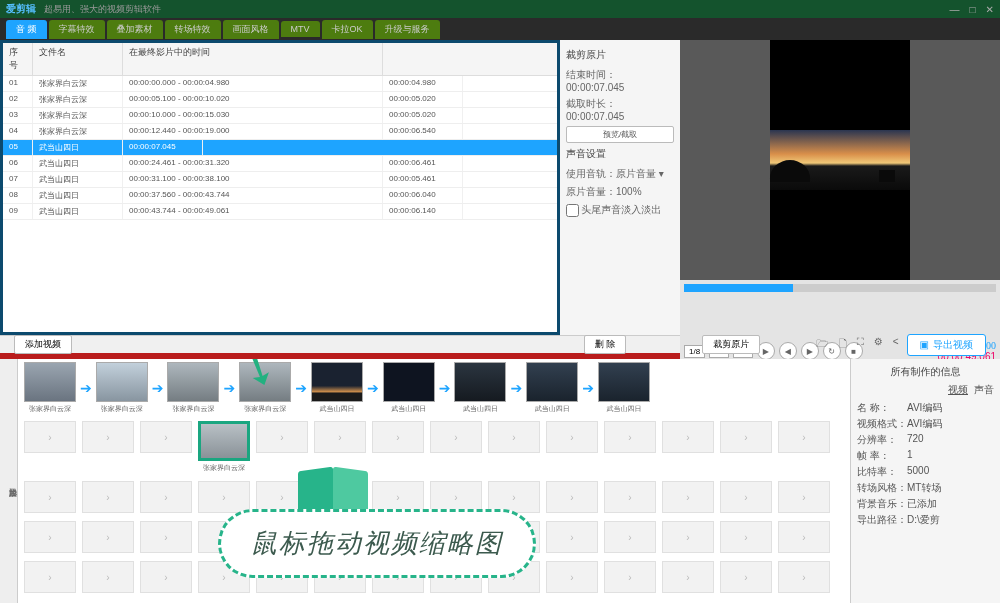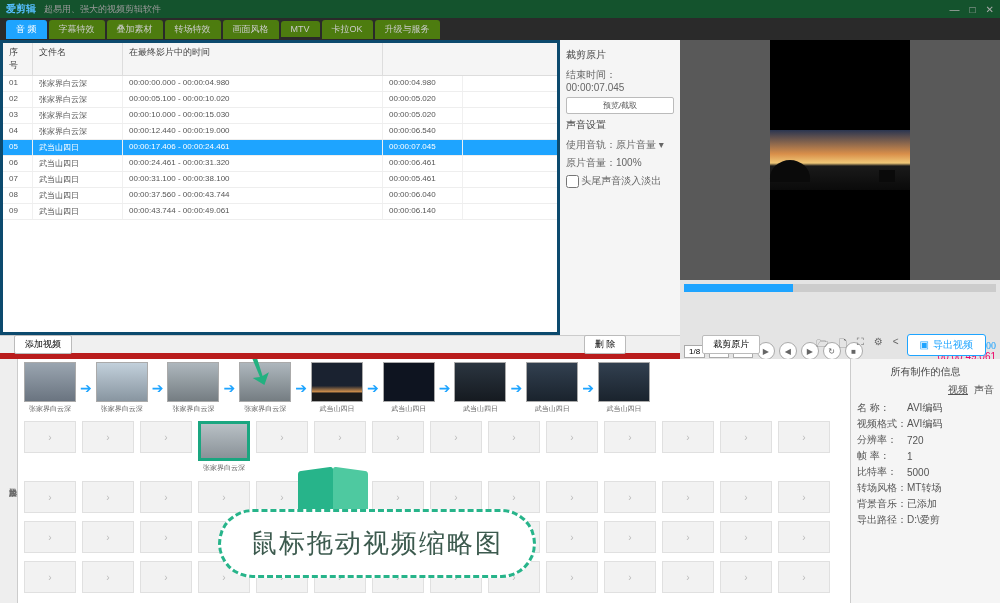--- a/index.html
+++ b/index.html
@@ -48,28 +48,28 @@
 .tlgrid { flex:1; background:#fff; overflow:hidden; position:relative; }
 .tlrow { display:flex; gap:4px; padding:3px 6px; align-items:center; }
 .thumb { width:52px; height:40px; background:#888; border:1px solid #aaa; display:inline-block; position:relative; }
 .thumb.sel { border:3px solid #1aa680; }
 .thumblabel { font-size:7px; text-align:center; color:#666; filter:blur(0.5px); width:52px; display:block; overflow:hidden; white-space:nowrap; }
 .arrow { color:#1ea4ff; font-size:14px; }
 .slot { width:52px; height:32px; background:#f2f2f2; border:1px solid #e0e0e0; display:flex; align-items:center; justify-content:center; color:#bbb; }
 .slotrow { display:flex; gap:6px; padding:4px 6px; }
 .infopanel { width:150px; background:#f5f5f5; border-left:1px solid #ccc; padding:6px; font-size:8px; color:#555; }
 .infopanel .title { text-align:center; margin-bottom:4px; color:#444; }
-.infopanel .kv { display:flex; margin:2px 0; filter:blur(0.4px);align-items:center; }
+.infopanel .kv { display:flex; margin:2px 0; filter:blur(0.4px); }
 .infopanel .kv .k{ width:50px; }
 .greenarrow { position:absolute; left:225px; top:-12px; font-size:40px; color:#23b180; transform:rotate(25deg); }
 .book { position:absolute; left:280px; top:110px; width:70px; height:50px; }
 .book::before,.book::after{content:"";position:absolute;width:35px;height:45px;background:#27b48a;border-radius:3px;}
 .book::before{left:0;transform:skewY(-8deg);}
 .book::after{right:0;transform:skewY(8deg);background:#4ec9a0;}
-.callout { position:absolute; left:200px; top:150px; border:3px dashed #27b48a; border-radius:40px; padding:14px 30px; background:#fff; font-size:26px; color:#3c5a4e; font-family:"KaiTi","STKaiti",serif; letter-spacing:2px; }
+.callout { position:absolute; left:200px; top:150px; border:3px dashed #27b48a; border-radius:40px; padding:14px 30px; background:#fff; font-size:26px; color:#3c5a4e; font-family:"KaiTi","STKaiti",serif; letter-spacing:2px;font-style:italic; }
 .th1{background:linear-gradient(#9aa5b0,#6a7480);} 
 .th2{background:linear-gradient(#c2d0db,#8895a0);} 
 .th3{background:linear-gradient(#aeb7bd,#757d82);} 
 .th4{background:linear-gradient(#1a2230 60%,#c78a4a 75%,#1a1a1a 80%);} 
 .th5{background:#0e1420;} 
 .th6{background:linear-gradient(#2b3540,#151a20);} 
 .th7{background:linear-gradient(#324050,#1a232d);} 
 .thd{background:linear-gradient(#b8c0c5,#8a9298);}
 </style>
 </head>
@@ -124,21 +124,20 @@
         </div>
         <div class="trow">
           <div class="col-idx">04</div>
           <div class="col-name">张家界白云深</div>
           <div class="col-time">00:00:12.440 - 00:00:19.000</div>
           <div class="col-end">00:00:06.540</div>
         </div>
         <div class="trow sel">
           <div class="col-idx">05</div>
           <div class="col-name">武当山四日</div>
-          <div class="col-time">00:00:17.406 - 00:00:24.461</div>
           <div class="col-end">00:00:07.045</div>
         </div>
         <div class="trow">
           <div class="col-idx">06</div>
           <div class="col-name">武当山四日</div>
           <div class="col-time">00:00:24.461 - 00:00:31.320</div>
           <div class="col-end">00:00:06.461</div>
         </div>
         <div class="trow">
           <div class="col-idx">07</div>
@@ -157,20 +156,21 @@
           <div class="col-name">武当山四日</div>
           <div class="col-time">00:00:43.744 - 00:00:49.061</div>
           <div class="col-end">00:00:06.140</div>
         </div>
       </div>
   </div>
 
   <div class="midcol">
     <div class="sectitle">裁剪原片</div>
     <div class="field"><span>结束时间：</span><span>00:00:07.045</span></div>
+    <div class="field"><span>截取时长：</span><span>00:00:07.045</span></div>
     <div class="btn">预览/截取</div>
     <div class="sectitle" style="margin-top:0">声音设置</div>
     <div class="field"><span>使用音轨：</span><span>原片音量 ▾</span></div>
     <div class="field"><span>原片音量：</span><span>100%</span></div>
     <div class="field"><input type="checkbox" style=""> <span>头尾声音淡入淡出</span></div>
   </div>
 
   <div class="preview">
     <div class="previewimg">
       <div class="phone">

